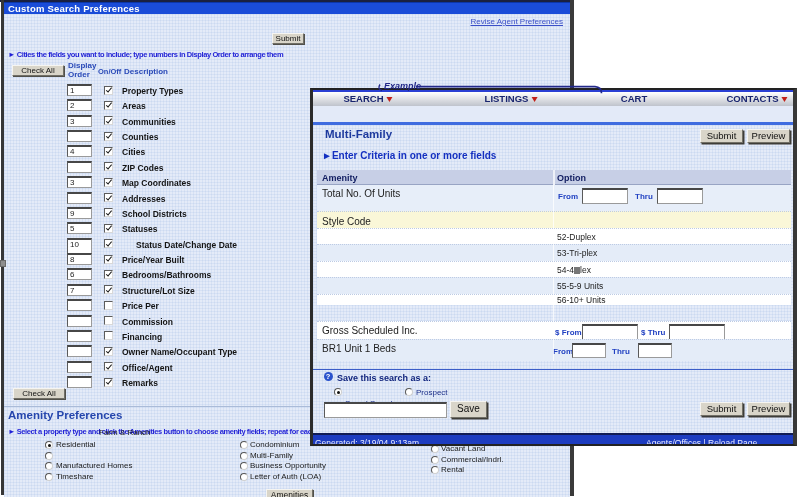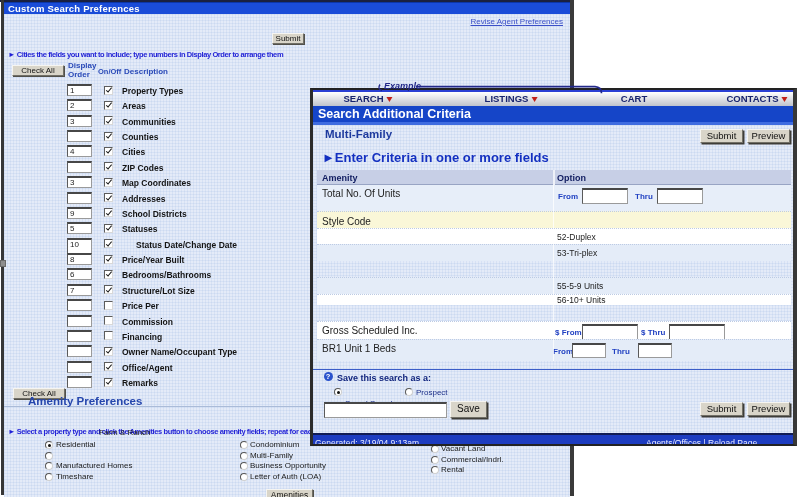--- a/index.html
+++ b/index.html
@@ -115,21 +115,21 @@
         <span class="rowlab" style="left:118px; top:333.29px;">Owner Name/Occupant Type</span>
     <span class="inp" style="left:63px; top:346.66px; width:25px; height:12px; line-height:9px;"></span>
         <span class="cb on" style="left:100px; top:348.16px;"></span>
         <span class="rowlab" style="left:118px; top:348.66px;">Office/Agent</span>
     <span class="inp" style="left:63px; top:362.03px; width:25px; height:12px; line-height:9px;"></span>
         <span class="cb on" style="left:100px; top:363.53px;"></span>
         <span class="rowlab" style="left:118px; top:364.03px;">Remarks</span>
     </div>
     <div class="btn" style="left:9px; top:374px; width:52px; height:11px; font-size:8px; line-height:9px;">Check All</div>
     <div class="abs" style="left:0px; top:392px; width:566px; height:1px; background:#aabbd8;"></div>
-    <div class="abs" style="left:4px; top:381px; font-size:11.5px; font-weight:bold; color:#2546ad;margin-left:20px;">Amenity Preferences</div>
+    <div class="abs" style="left:4px; top:395px; font-size:11.5px; font-weight:bold; color:#2546ad;">Amenity Preferences</div>
     <div class="abs" style="left:4px; top:413px; font-size:7.5px; font-weight:bold; color:#1f1fd6; white-space:nowrap; letter-spacing:-0.4px;">► Select a property type and click the Amenities button to choose amenity fields; repeat for each property type as needed</div>
 
     <div class="rd on" style="left:41px; top:427px;"></div>
       <div class="rdlab" style="left:52px; top:426px;">Residential</div>
     <div class="rd" style="left:41px; top:437.7px;"></div>
       <div class="rdlab" style="left:52px; top:414px;margin-left:43px;">Farm &amp; Ranch</div>
     <div class="rd" style="left:41px; top:448.4px;"></div>
       <div class="rdlab" style="left:52px; top:447.4px;">Manufactured Homes</div>
     <div class="rd" style="left:41px; top:459.1px;"></div>
       <div class="rdlab" style="left:52px; top:458.1px;">Timeshare</div>
@@ -153,30 +153,27 @@
 </div>
 
 <div class="abs" id="winR" style="left:310px; top:88px; width:487px; height:358px; border:2px solid #222; border-left:3px solid #2b2b2b; border-right:4px solid #383838; background:#e3eaf8; overflow:hidden;">
   <div class="abs" style="left:0; top:0; width:480px; height:2px; background:#2a3fd4;"></div>
   <div class="abs" style="left:0; top:2px; width:480px; height:14px; background:linear-gradient(#ffffff,#bfc3cc);">
     <div class="menu" style="left:55px;">SEARCH<span class="tri"></span></div>
     <div class="menu" style="left:198px;">LISTINGS<span class="tri"></span></div>
     <div class="menu" style="left:321px;">CART</div>
     <div class="menu" style="left:444px;">CONTACTS<span class="tri"></span></div>
   </div>
-  <div class="abs" style="left:0; top:16px; width:480px; height:16px; background:#1545c8;">
-    <div style="font-size:12.5px; font-weight:bold; color:#fff; padding-left:5px; line-height:16px;">Search Additional Criteria</div>
-  </div>
   <div class="abs" style="left:0; top:32px; width:480px; height:3px; background:#3f6ce0;"></div>
 
   <div class="abs grid" style="left:0; top:35px; width:480px; height:308px;">
     <div class="abs" style="left:12px; top:3px; font-size:11.5px; font-weight:bold; color:#1e3a9e;">Multi-Family</div>
     <div class="btn" style="left:387px; top:3.5px; width:43px; height:14px; font-size:9.5px; line-height:12px; box-shadow:1.5px 1.5px 0 #3e3d38;">Submit</div>
     <div class="btn" style="left:434px; top:3.5px; width:43px; height:14px; font-size:9.5px; line-height:12px; box-shadow:1.5px 1.5px 0 #3e3d38;">Preview</div>
-    <div class="abs" style="left:9px; top:25px; font-size:13px; font-weight:bold; color:#1430c0;text-align:right;">►Enter Criteria in one or more fields</div>
+    <div class="abs" style="left:9px; top:25px; font-size:10px; font-weight:bold; color:#1430c0;text-align:right;">►Enter Criteria in one or more fields</div>
 
     <div class="abs" style="left:4px; top:45px; width:474px; height:191px; border-bottom:1px solid #8d9cba;">
 
       <div class="abs" style="left:0; top:0; width:474px; height:15px; background:#c7cfe6; border-bottom:1px solid #98a4c4;">
         <div class="abs" style="left:5px; top:2.5px; font-size:9px; font-weight:bold; color:#101c60;">Amenity</div>
         <div class="abs" style="left:240px; top:2.5px; font-size:9px; font-weight:bold; color:#101c60;">Option</div>
         <div class="abs" style="left:236px; top:0; width:1.5px; height:15px; background:#eef1f8;"></div>
       </div>
       <div class="trow" style="top:15px; height:25.5px; background:#e7eef9; border-top:none;">
         <div class="ltxt">Total No. Of Units</div>
@@ -186,20 +183,23 @@
         <span class="inp" style="left:340px; top:2.5px; width:46px; height:16px;"></span>
       </div>
       <div class="trow" style="top:40.5px; height:17px; background:#faf7d8;">
           <div class="ltxt" style="top:4px;">Style Code</div>
         </div>
       <div class="trow" style="top:57.5px; height:16.5px; background:#fff;">
           <div class="otxt">52-Duplex</div>
         </div>
       <div class="trow" style="top:74px; height:16.5px; background:#e4ecf8;">
           <div class="otxt">53-Tri-plex</div>
+        </div>
+      <div class="trow" style="top:90.5px; height:16.5px; background:#fff;">
+          <div class="otxt">54-4<span style="display:inline-block;width:6px;height:7px;background:#777;vertical-align:-1px;"></span>lex</div>
         </div>
       <div class="trow" style="top:107px; height:16.5px; background:#e4ecf8;">
           <div class="otxt">55-5-9 Units</div>
         </div>
       <div class="trow" style="top:123.5px; height:11.5px; background:#fff;">
           <div class="otxt" style="top:0px;">56-10+ Units</div>
         </div>
       <div class="trow" style="top:151px; height:18px; background:#fff;">
         <div class="ltxt" style="top:3px;">Gross Scheduled Inc.</div>
         <span class="blu" style="left:238px; top:6px;">$ From</span>

